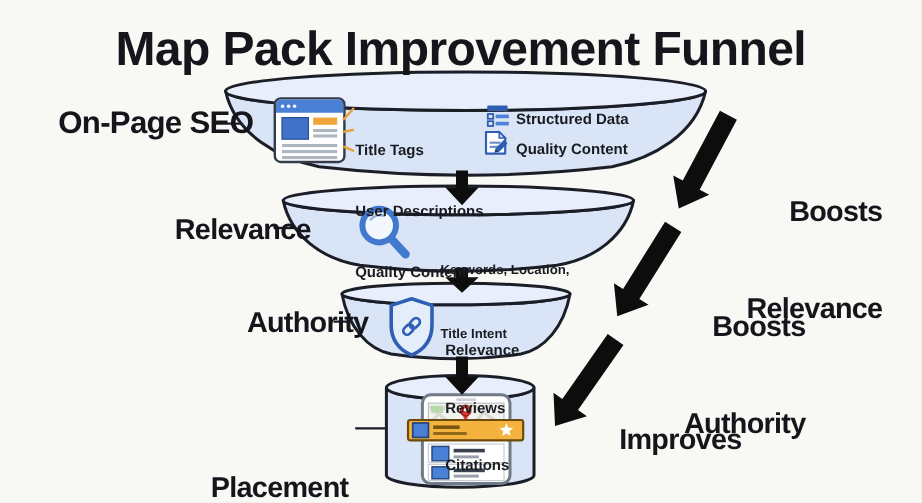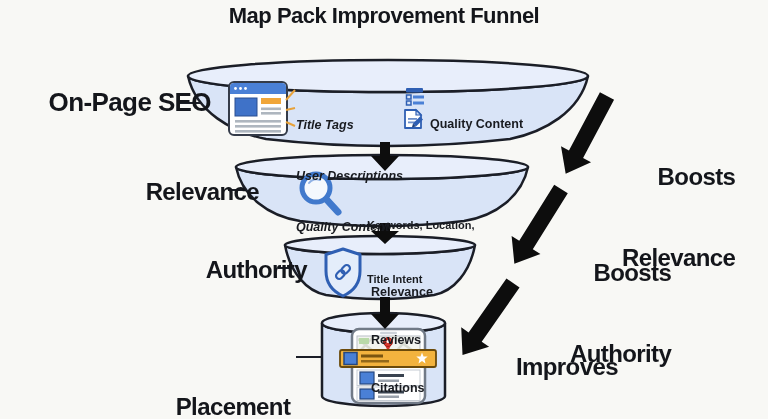--- a/index.html
+++ b/index.html
@@ -6,33 +6,33 @@
   #diagram-root{
     position:relative;width:768px;height:419px;overflow:hidden;
     background:#f8f8f5;
     font-family:"Liberation Sans",sans-serif;
   }
   #shape-layer{position:absolute;left:0;top:0;width:768px;height:419px;}
   .lbl{
     position:absolute;font-weight:700;color:#14161b;
     font-family:"Liberation Sans",sans-serif;white-space:pre;
   }
-  .title{left:0;top:3px;width:768px;text-align:center;font-size:22px;letter-spacing:-0.5px;}
+  .title{left:0;top:19px;width:768px;text-align:center;font-size:40px;letter-spacing:-0.5px;}
   .big{font-size:24px;letter-spacing:-0.6px;line-height:27px;}
   .side-label{text-align:right;margin-left:33px;}
   .onpage{left:10px;top:89px;width:168px;font-size:26px;}
   .relevance{left:96px;top:178px;width:130px;}
   .authority{left:146px;top:256px;width:128px;}
   .placement{left:156px;top:337px;width:154px;text-align:center;line-height:28px;}
   .arrow-caption{text-align:right;}
   .cap1{left:622px;top:109px;}
   .cap2{left:570px;top:205px;}
   .cap3{left:516px;top:299px;}
   .funnel-text{font-size:12.5px;line-height:17px;color:#191b20;}
-  .t1-list{left:296px;top:83px;font-style:italic;}
+  .t1-list{left:296px;top:83px;}
   .t1-r1{left:430px;top:91px;}
   .t1-r2{left:430px;top:116px;}
   .t2-text{left:367px;top:180px;font-size:11px;line-height:18px;}
   .t3-list{left:371px;top:252px;line-height:16px;}
 </style>
 </head>
 <body>
 
 <div id="diagram-root">
 
@@ -179,20 +179,21 @@
   <div class="lbl big placement">
     <div>Placement</div>
     
   </div>
 
   <div class="lbl funnel-text t1-list">
     <div>Title Tags</div>
     <div>User Descriptions</div>
     <div>Quality Content</div>
   </div>
+  <div class="lbl funnel-text t1-r1">Structured Data</div>
   <div class="lbl funnel-text t1-r2">Quality Content</div>
 
   <div class="lbl funnel-text t2-text">
     <div>Keywords, Location,</div>
     <div>Title Intent</div>
   </div>
 
   <div class="lbl funnel-text t3-list">
     <div>Relevance</div>
     <div>Reviews</div>

